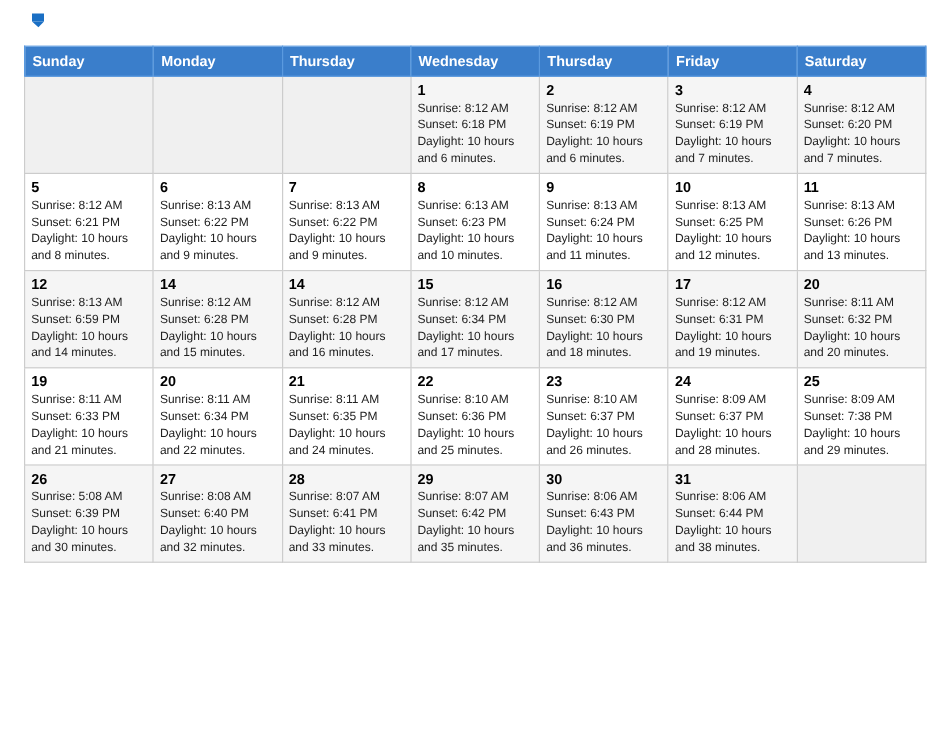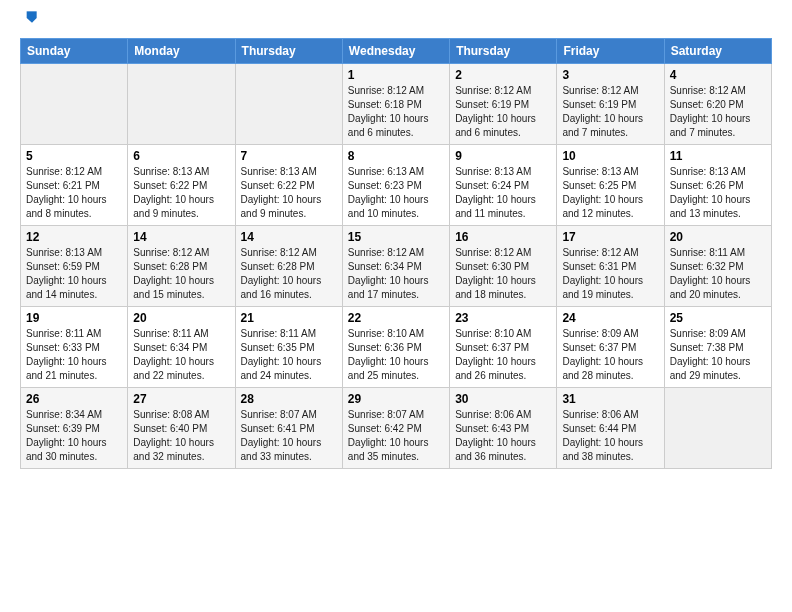--- a/index.html
+++ b/index.html
@@ -311,21 +311,21 @@
             <span class="day-num">25</span>
             <div class="day-detail">Sunrise: 8:09 AM
 Sunset: 7:38 PM
 Daylight: 10 hours
 and 29 minutes.</div>
           </td>
         </tr>
         <tr>
           <td>
             <span class="day-num">26</span>
-            <div class="day-detail">Sunrise: 8:34 AM
+            <div class="day-detail">Sunrise: 5:08 AM
 Sunset: 6:39 PM
 Daylight: 10 hours
 and 30 minutes.</div>
           </td>
           <td>
             <span class="day-num">27</span>
             <div class="day-detail">Sunrise: 8:08 AM
 Sunset: 6:40 PM
 Daylight: 10 hours
 and 32 minutes.</div>

